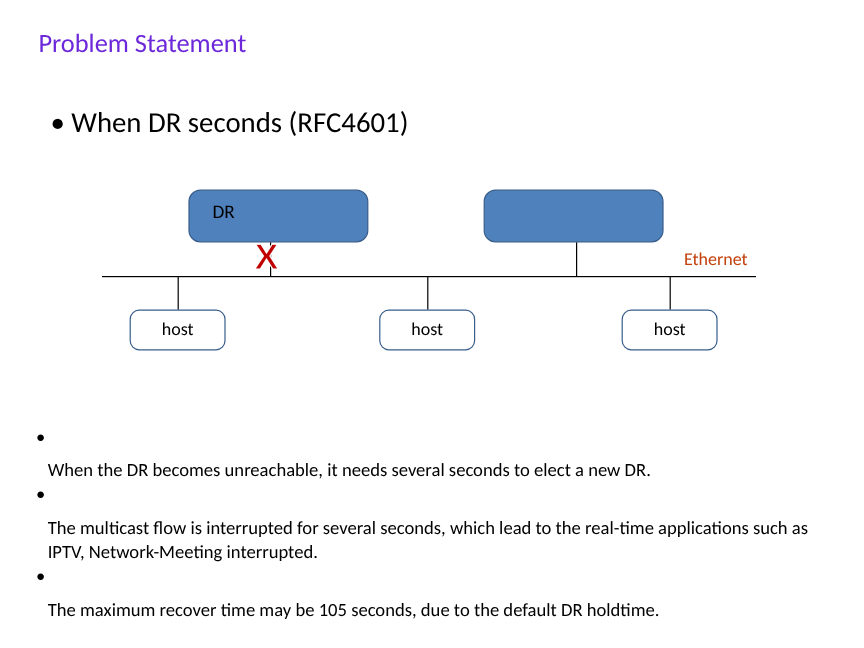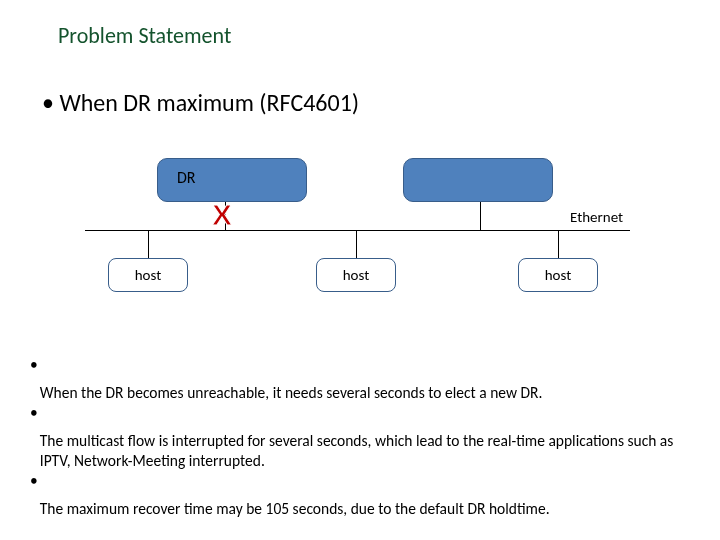--- a/index.html
+++ b/index.html
@@ -7,23 +7,23 @@
     width: 720px;
     height: 540px;
     background: #fff;
     font-family: Calibri, Arial, sans-serif;
     position: relative;
     overflow: hidden;
   }
   .title {
     position: absolute;
     top: 22px;
-    left: 58px;
+    left: 32px;
     font-size: 22px;
-    color: #14532d;
+    color: #6d28d9;
   }
   .bullet-main {
     position: absolute;
     top: 88px;
     left: 42px;
     font-size: 24px;
     color: #000;
   }
   .diagram {
     position: absolute;
@@ -55,21 +55,21 @@
     top: 80px;
     width: 545px;
     height: 0;
     border-top: 1.5px solid #000;
   }
   .ethernet-label {
     position: absolute;
     left: 570px;
     top: 58px;
     font-size: 15px;
-    color: #000000;
+    color: #c2410c;
   }
   .stub {
     position: absolute;
     width: 0;
     border-left: 1.5px solid #000;
   }
   .stub-r1 { left: 225px; top: 52px; height: 28px; }
   .stub-r2 { left: 480px; top: 52px; height: 28px; }
   .stub-h1 { left: 148px; top: 80px; height: 28px; }
   .stub-h2 { left: 356px; top: 80px; height: 28px; }
@@ -120,21 +120,21 @@
   .body-bullets .txt {
     flex: 1 1 auto;
     margin-top: 28px;
   }
 </style>
 </head>
 <body>
 
 <div class="title">Problem Statement</div>
 
-<div class="bullet-main">•  When DR maximum (RFC4601)</div>
+<div class="bullet-main">•  When DR seconds (RFC4601)</div>
 
 <div class="diagram">
   <div class="router-box router1"></div>
   <div class="dr-label">DR</div>
   <div class="router-box router2"></div>
 
   <div class="ethernet-line"></div>
   <div class="ethernet-label">Ethernet</div>
 
   <div class="stub stub-r1"></div>

